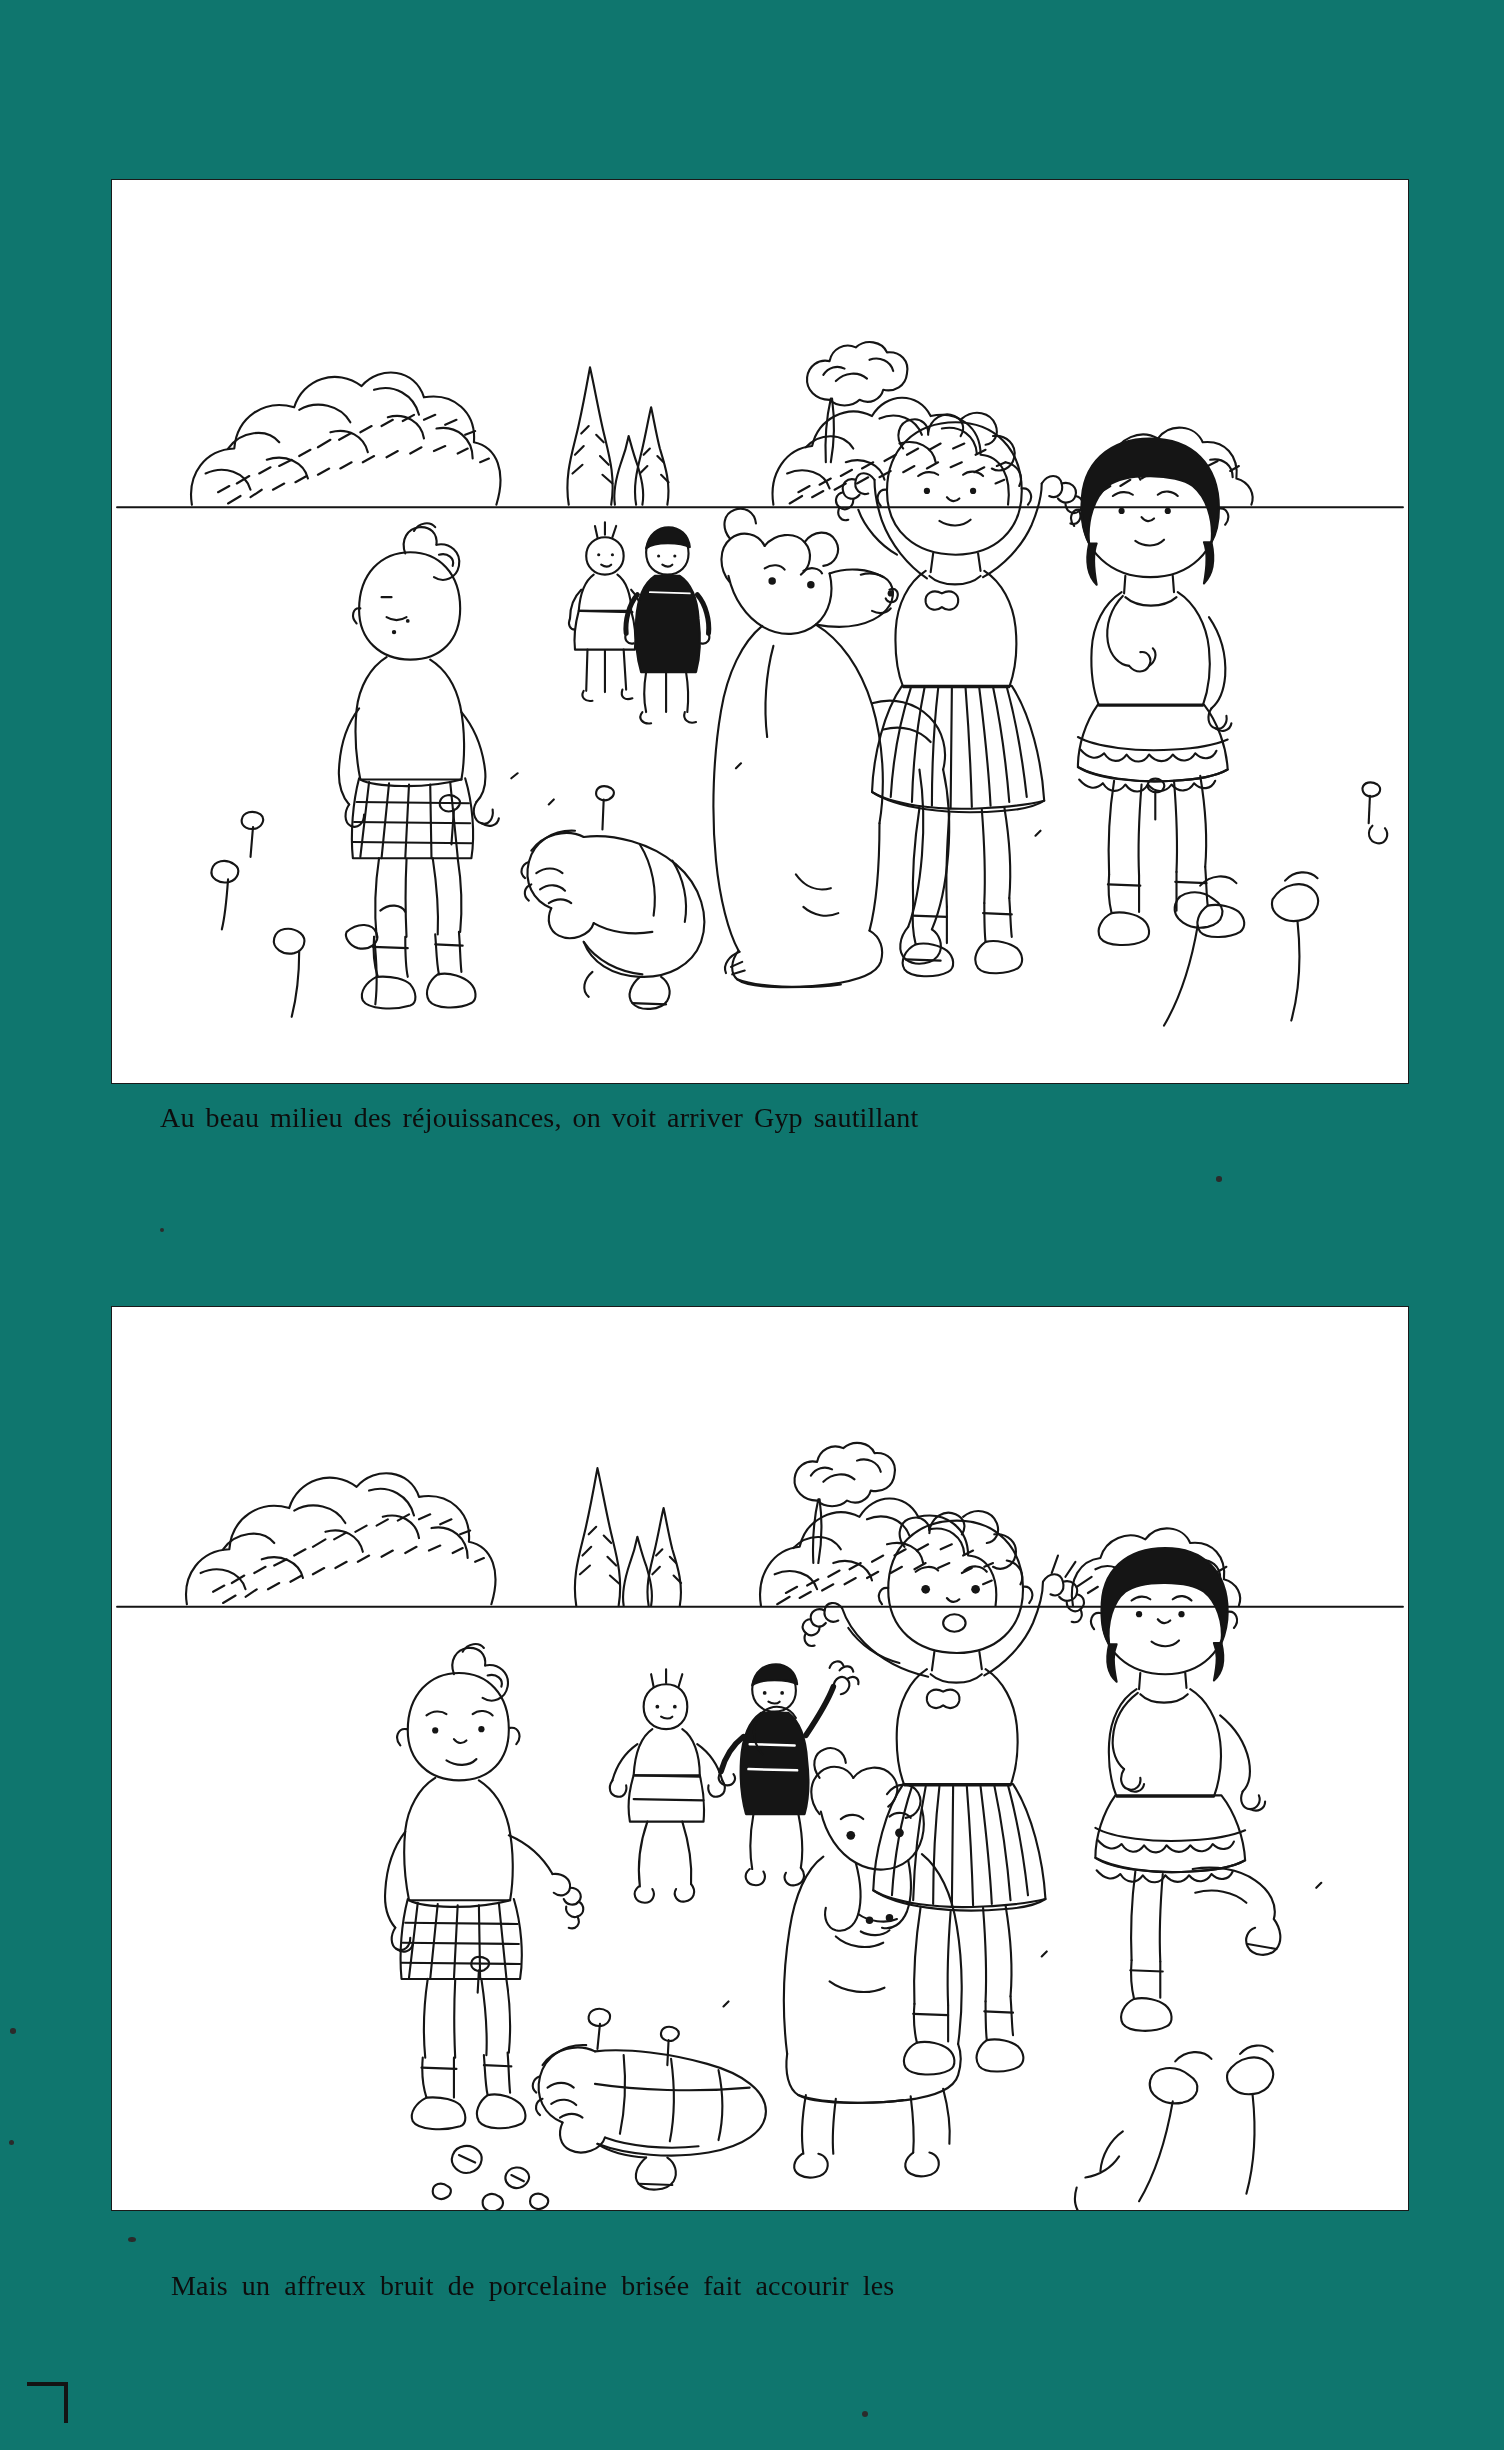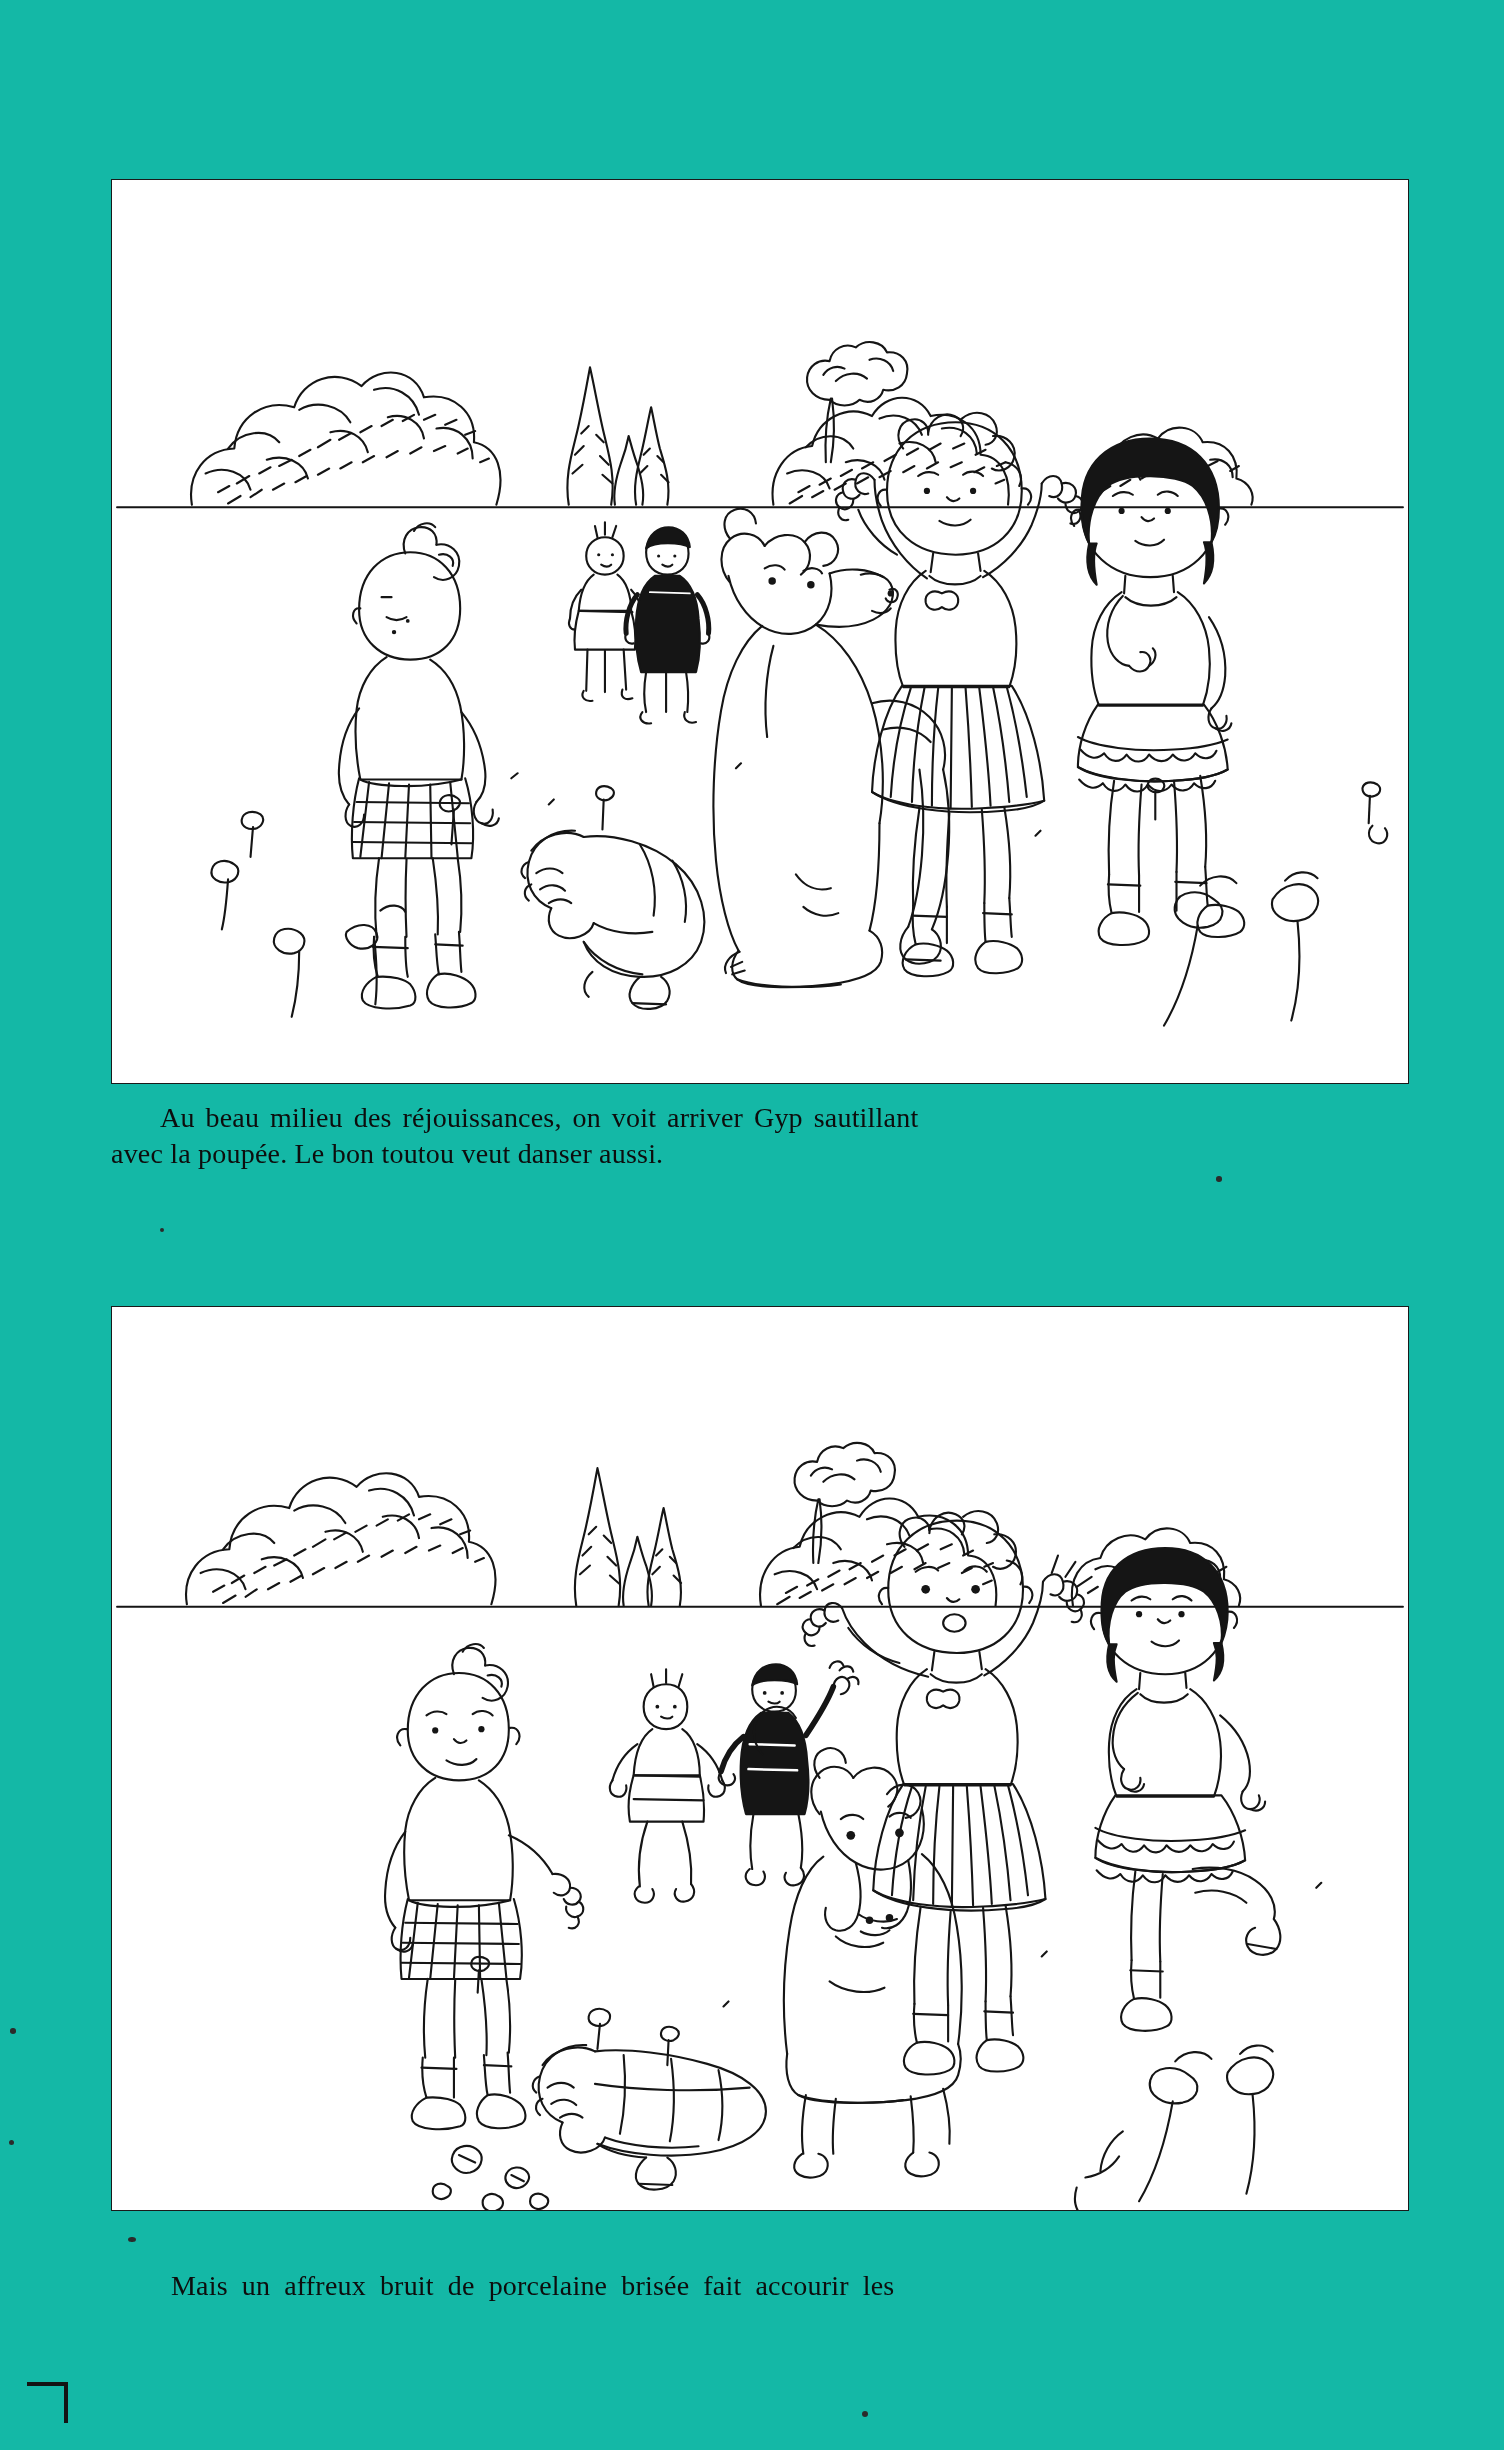--- a/index.html
+++ b/index.html
@@ -11,21 +11,21 @@
     width: 1505px;
     height: 2450px;
     font-family: "Liberation Serif", serif;
     color: #111111;
     position: relative;
     overflow: hidden;
   }
   .page {
     position: absolute;
     inset: 0;
-    background: #14b8a6;
+    background: #0f766e;
   }
 
   
   .panel {
     position: absolute;
     border: 1.9px solid #1a1a1a;
     background: #ffffff;
     overflow: hidden;
   }
   #panel-1 { left: 111px; top: 179px; width: 1296px; height: 903px; }
@@ -346,21 +346,20 @@
           <path d="M1880 1122 c14 -16 38 -18 52 -4"></path>
 
           <path d="M640 958 l10 -8 M700 1000 l8 -8 M1000 942 l8 -8 M1480 1050 l8 -8"></path>
         </g>
       </svg>
     </div>
   </div>
 
   <div class="caption" id="caption-1">
     <span class="line1">Au beau milieu des réjouissances, on voit arriver Gyp sautillant</span>
-    <span class="line2">avec la poupée. Le bon toutou veut danser aussi.</span>
   </div>
 
   <div class="panel" id="panel-2">
     <div class="panel-inner">
       <svg class="panel-svg" viewBox="0 0 2077 1446" preserveAspectRatio="none" xmlns="http://www.w3.org/2000/svg">
         <g fill="none" stroke="#151515" stroke-width="3.4" stroke-linecap="round" stroke-linejoin="round">
 
           <line x1="8" y1="480" x2="2069" y2="480" stroke-width="3"></line>
 
           <path d="M120 476 C112 428 142 390 188 388 C192 338 236 308 284 322 C298 276 352 258 392 288 C422 254 478 260 492 304 C540 296 576 328 572 376 C610 384 624 424 608 476"></path>

